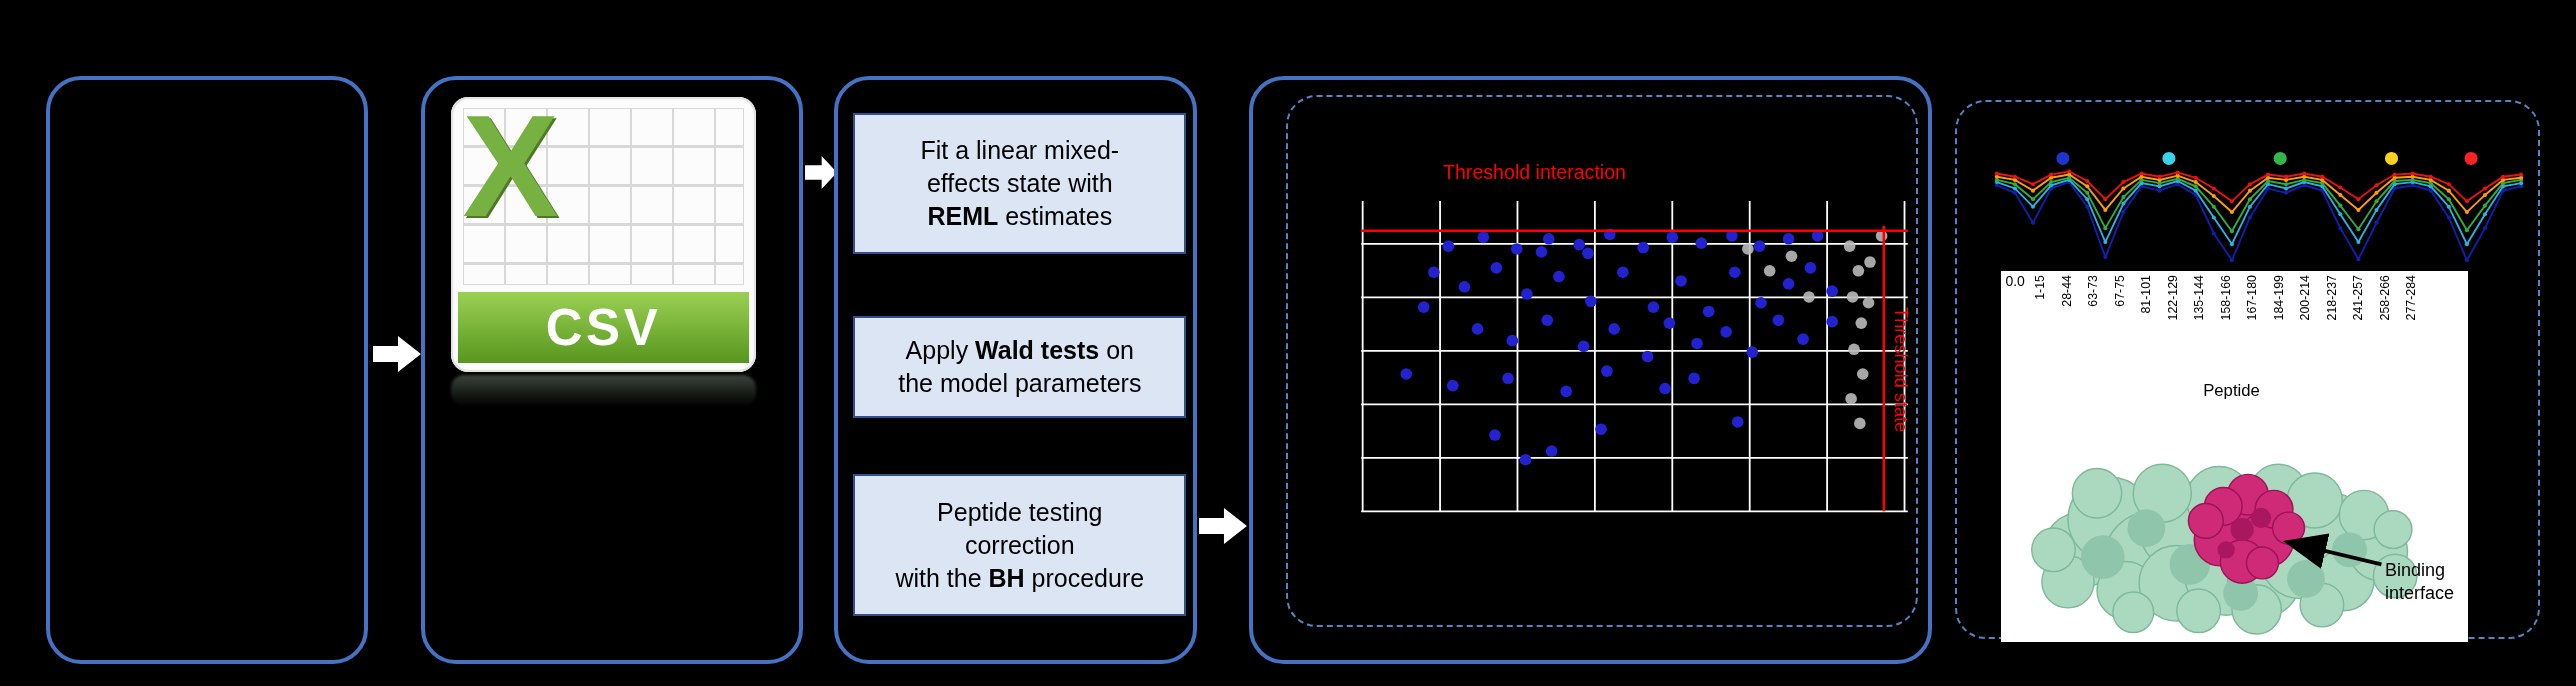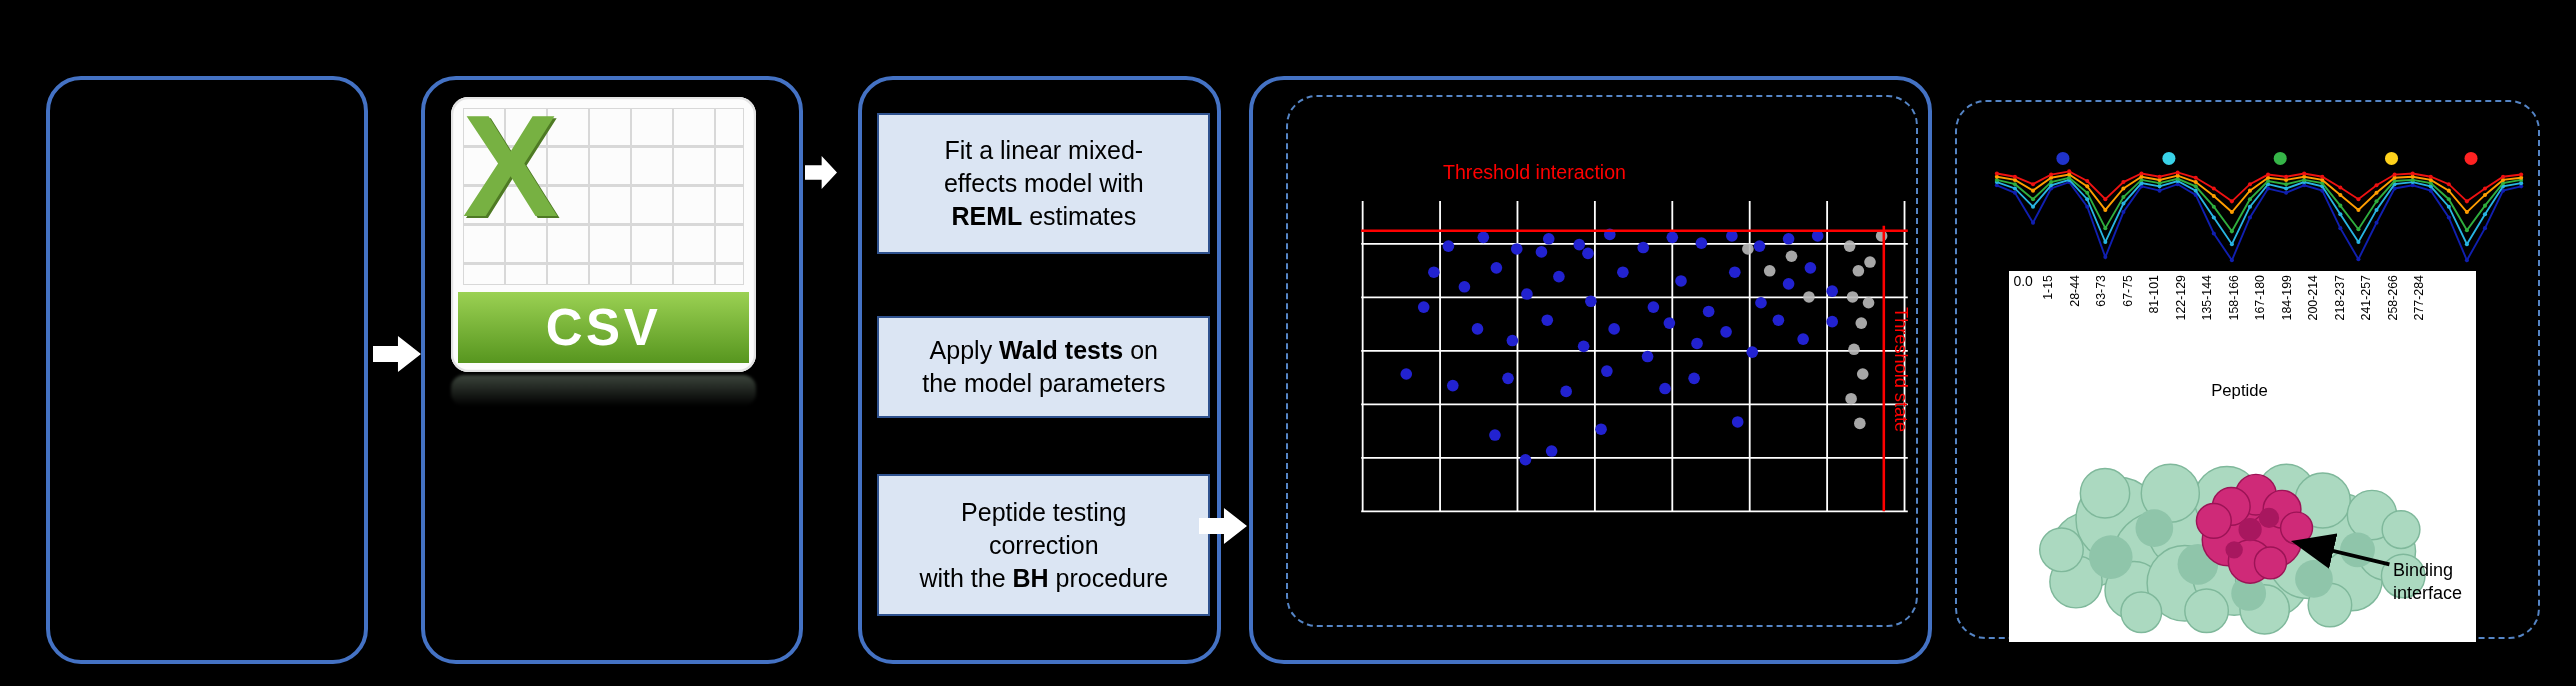--- a/index.html
+++ b/index.html
@@ -1,21 +1,21 @@
 <!DOCTYPE html>
 <html style="font-size:11.6px"><head>
 <meta charset="utf-8">
 <style>
   html,body{margin:0;padding:0;background:#000;}
   body{width:2576px;height:687px;position:relative;overflow:hidden;
        font-family:"Liberation Sans",sans-serif;color:#fff;}
   .panel{position:absolute;border:4.4px solid #4472c4;border-radius:35px;background:#000;box-sizing:border-box;}
   #panel1{left:46px;top:76px;width:322px;height:588px;}
   #panel2{left:421px;top:76px;width:382px;height:588px;}
-  #panel3{left:834px;top:76px;width:363px;height:588px;margin-left:24px;}
+  #panel3{left:834px;top:76px;width:363px;height:588px;}
   #panel4{left:1249px;top:76px;width:683px;height:588px;}
   #panel5{position:absolute;left:1955px;top:100px;width:585px;height:539px;
           border:2.2px dashed #5585c6;border-radius:30.5px;box-sizing:border-box;}
   .dashed{position:absolute;border:2.2px dashed #5585c6;border-radius:30.5px;box-sizing:border-box;}
   #dashed4{left:33px;top:15.3px;width:632px;height:532px;}
 
   .block-arrow{position:absolute;background:#fff;
     clip-path:polygon(0 28%,52% 28%,52% 0,100% 50%,52% 100%,52% 72%,0 72%);}
   #arrow1{left:373px;top:336px;width:48px;height:36px;}
   #arrow2{left:805px;top:156px;width:32px;height:33px;}
@@ -50,21 +50,21 @@
     background:linear-gradient(rgba(170,195,170,.35),rgba(0,0,0,0));filter:blur(1.5px);}
 
   
   #scatter-title{position:absolute;left:190px;top:81px;color:#ff0000;font-size:19.6px;white-space:nowrap;text-align:center;}
   #scatter-svg{position:absolute;left:108px;top:121px;width:547px;height:314px;}
   svg text{font-family:"Liberation Sans",sans-serif;}
 
   
   #profile-svg{position:absolute;left:36px;top:42px;width:532px;height:126px;}
   #right-white{position:absolute;left:44px;top:169px;width:467px;height:371px;background:#fff;
-    overflow:hidden;color:#000;margin-left:8px;}
+    overflow:hidden;color:#000;}
   #ytick{position:absolute;left:4.4px;top:1.5px;font-size:14px;}
   #xlabels{position:absolute;left:0;top:3.6px;width:454px;height:102px;}
   .pep-label{position:absolute;top:0;writing-mode:vertical-rl;transform:rotate(180deg);
     font-size:12.4px;color:#000;white-space:nowrap;}
   #xlabel{position:absolute;left:0;top:110px;width:445px;text-align:center;font-size:16.7px;padding-left:8px;}
   #protein-svg{position:absolute;left:0;top:141px;width:467px;height:230px;}
   #binding-note{position:absolute;left:384px;top:288px;width:109px;font-size:18px;line-height:1.3;color:#000;}
 </style>
 </head>
 <body>
@@ -85,21 +85,21 @@
       </div>
     </div>
     <div class="csv-reflection"></div>
   </div>
 
   <div id="arrow2" class="block-arrow"></div>
 
   <div id="panel3" class="panel">
     <div id="fbox1" class="flow-box">
       <div>Fit a linear mixed-</div>
-      <div>effects model with</div>
+      <div>effects state with</div>
       <div><b>REML</b><span> estimates</span></div>
     </div>
     <div id="darr1" class="down-arrow"></div>
     <div id="fbox2" class="flow-box">
       <div><span>Apply </span><b>Wald tests</b><span> on</span></div>
       <div>the model parameters</div>
     </div>
     <div id="darr2" class="down-arrow"></div>
     <div id="fbox3" class="flow-box">
       <div>Peptide testing</div>

